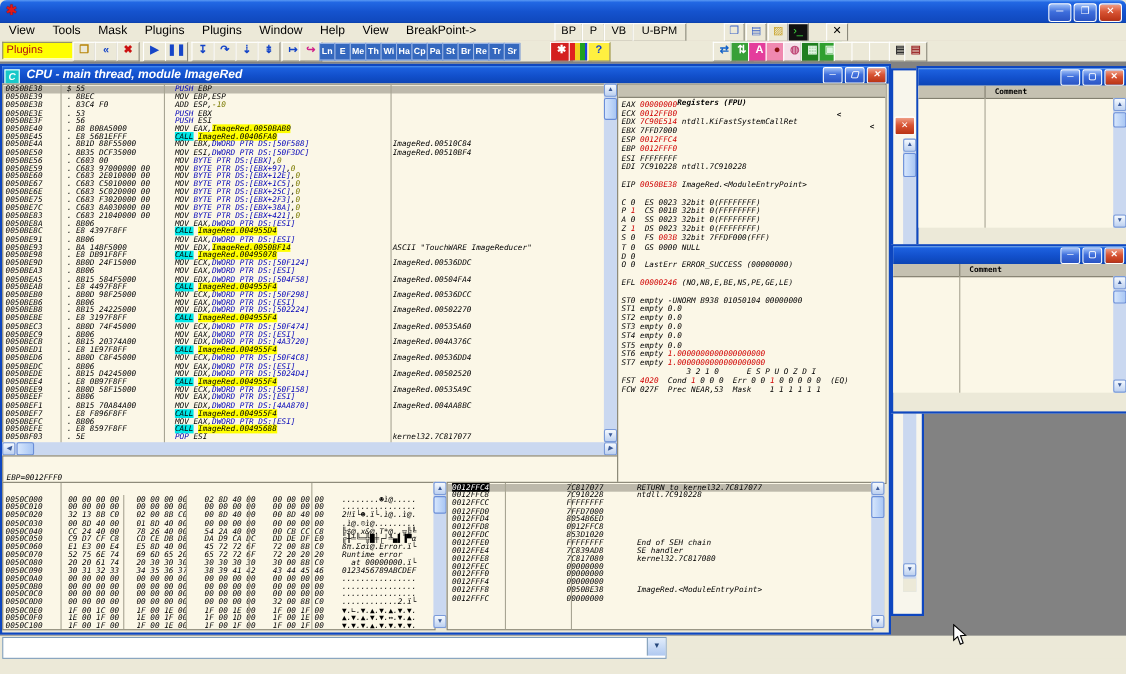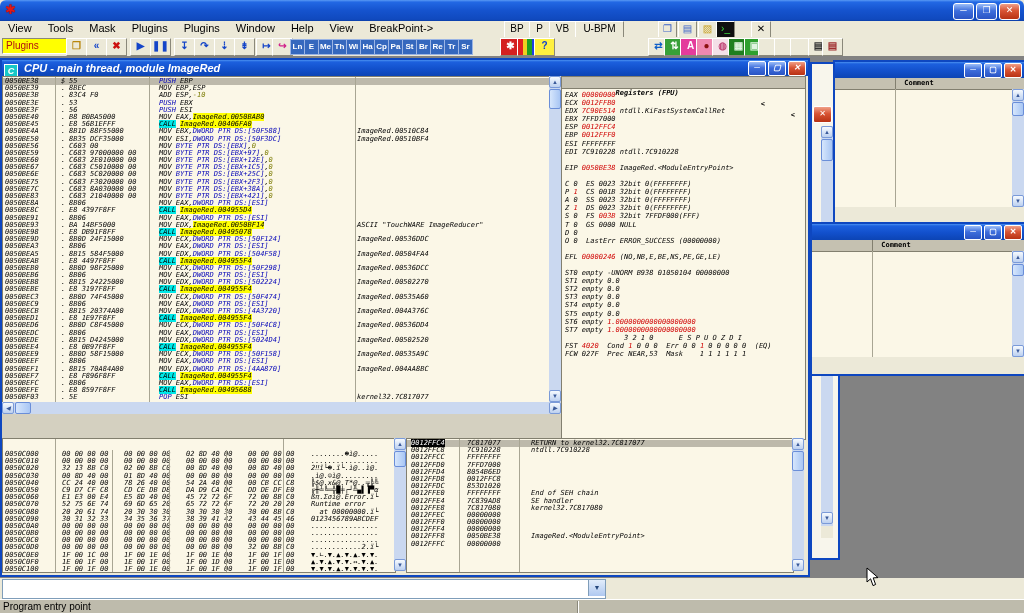--- a/index.html
+++ b/index.html
@@ -59,21 +59,21 @@
   .dr.sel{background:#BDB9AB;}
   .ca{display:inline-block;width:52px;padding-left:2px;}
   .cf{display:inline-block;width:12px;text-align:center;}
   .cb{display:inline-block;width:90px;}
   .ci{display:inline-block;width:198px;}
   .cc{display:inline-block;}
   .rl{height:8.1px;}
   .hx{display:inline-block;width:57px;padding-left:5px;}
   .hxa{display:inline-block;width:52px;padding-left:2px;}
   .sa{display:inline-block;width:50px;padding-left:4px;}
-  .sv{display:inline-block;width:56px;padding-left:6px;}
+  .sv{display:inline-block;width:56px;padding-left:6px;margin-left:48px;}
   .sc{display:inline-block;padding-left:8px;}
   .srow.sel{background:#BDB9AB;}
   .srow.sel .sa b{background:#000;color:#fff;font-weight:normal;}
   
   .vsb,.hsb{position:absolute;background:#CAD8F0;}
   .sbtn{position:absolute;width:12px;height:12px;background:linear-gradient(#F6FAFE,#BCD0F0);
     border:1px solid #7A9AD8;box-sizing:border-box;color:#3A5A9A;font-size:6px;line-height:10px;
     text-align:center;border-radius:2px;}
   .sthumb{position:absolute;background:linear-gradient(90deg,#D6E6FC,#A8C6F4);
     border:1px solid #6A8ED8;box-sizing:border-box;border-radius:2px;}
@@ -208,20 +208,23 @@
           <div class="sbtn" style="top:0;">▲</div>
           <div class="sthumb" style="left:0;top:13px;width:12px;height:20px;"></div>
           <div class="sbtn" style="bottom:0;">▼</div>
         </div>
         <div class="hsb" style="left:0;top:326px;width:559px;height:12px;">
           <div class="sbtn" style="left:0;top:0;">◀</div>
           <div class="sthumb" style="left:13px;top:0;width:16px;height:12px;"></div>
           <div class="sbtn" style="right:0;top:0;">▶</div>
         </div>
 
+        <div class="pane m" style="left:0;top:338px;width:559px;height:24px;">
+          <div style="padding:2px 0 0 3px;">EBP=0012FFF0</div>
+        </div>
 
         <div class="pane" id="regs" style="left:559px;top:0;width:243px;height:362px;">
           <div class="phead" style="left:0;right:0;top:0;height:11px;padding-left:3px;">
             <span>Registers (FPU)</span>
             <span style="position:absolute;right:40px;">&lt;</span>
             <span style="position:absolute;right:10px;">&lt;</span>
           </div>
           <div id="regs-body" class="m" style="position:absolute;left:3px;top:14px;right:0;line-height:8.1px;"><div class="rl"><span>EAX </span><span class="r">00000000</span></div><div class="rl"><span>ECX </span><span class="r">0012FFB0</span></div><div class="rl"><span>EDX </span><span class="r">7C90E514</span><span> ntdll.KiFastSystemCallRet</span></div><div class="rl"><span>EBX 7FFD7000</span></div><div class="rl"><span>ESP </span><span class="r">0012FFC4</span></div><div class="rl"><span>EBP </span><span class="r">0012FFF0</span></div><div class="rl"><span>ESI FFFFFFFF</span></div><div class="rl"><span>EDI 7C910228 ntdll.7C910228</span></div><div class="rl">&nbsp;</div><div class="rl"><span>EIP </span><span class="r">0050BE38</span><span> ImageRed.&lt;ModuleEntryPoint&gt;</span></div><div class="rl">&nbsp;</div><div class="rl"><span>C 0  ES 0023 32bit 0(FFFFFFFF)</span></div><div class="rl"><span>P </span><span class="r">1</span><span>  CS 001B 32bit 0(FFFFFFFF)</span></div><div class="rl"><span>A 0  SS 0023 32bit 0(FFFFFFFF)</span></div><div class="rl"><span>Z </span><span class="r">1</span><span>  DS 0023 32bit 0(FFFFFFFF)</span></div><div class="rl"><span>S 0  FS </span><span class="r">003B</span><span> 32bit 7FFDF000(FFF)</span></div><div class="rl"><span>T 0  GS 0000 NULL</span></div><div class="rl"><span>D 0</span></div><div class="rl"><span>O 0  LastErr ERROR_SUCCESS (00000000)</span></div><div class="rl">&nbsp;</div><div class="rl"><span>EFL </span><span class="r">00000246</span><span> (NO,NB,E,BE,NS,PE,GE,LE)</span></div><div class="rl">&nbsp;</div><div class="rl"><span>ST0 empty -UNORM B938 01050104 00000000</span></div><div class="rl"><span>ST1 empty 0.0</span></div><div class="rl"><span>ST2 empty 0.0</span></div><div class="rl"><span>ST3 empty 0.0</span></div><div class="rl"><span>ST4 empty 0.0</span></div><div class="rl"><span>ST5 empty 0.0</span></div><div class="rl"><span>ST6 empty </span><span class="r">1.0000000000000000000</span></div><div class="rl"><span>ST7 empty </span><span class="r">1.0000000000000000000</span></div><div class="rl"><span>              3 2 1 0      E S P U O Z D I</span></div><div class="rl"><span>FST </span><span class="r">4020</span><span>  Cond </span><span class="r">1</span><span> 0 0 0  Err 0 0 </span><span class="r">1</span><span> 0 0 0 0 0  (EQ)</span></div><div class="rl"><span>FCW 027F  Prec NEAR,53  Mask    1 1 1 1 1 1</span></div></div>
         </div>
 
@@ -254,21 +257,17 @@
     </div>
   </div>
 
   <div id="cmdbar">
     <div id="cmd-combo">
       <input id="cmd-input" value="" style="">
       <div id="cmd-drop">▼</div>
     </div>
   </div>
 
-  <div id="statusbar">
-    <span id="status-text">Program entry point</span>
-    <span id="status-div"></span>
-  </div>
 
   <svg id="cursor" width="13" height="20" viewBox="0 0 13 20">
     <path d="M1 1 L1 15 L4.6 11.8 L7 18.6 L9.6 17.5 L7.2 10.9 L12 10.6 Z" fill="#FFFFFF" stroke="#000000" stroke-width="1"></path>
   </svg>
 </div>
 
 </body></html>

